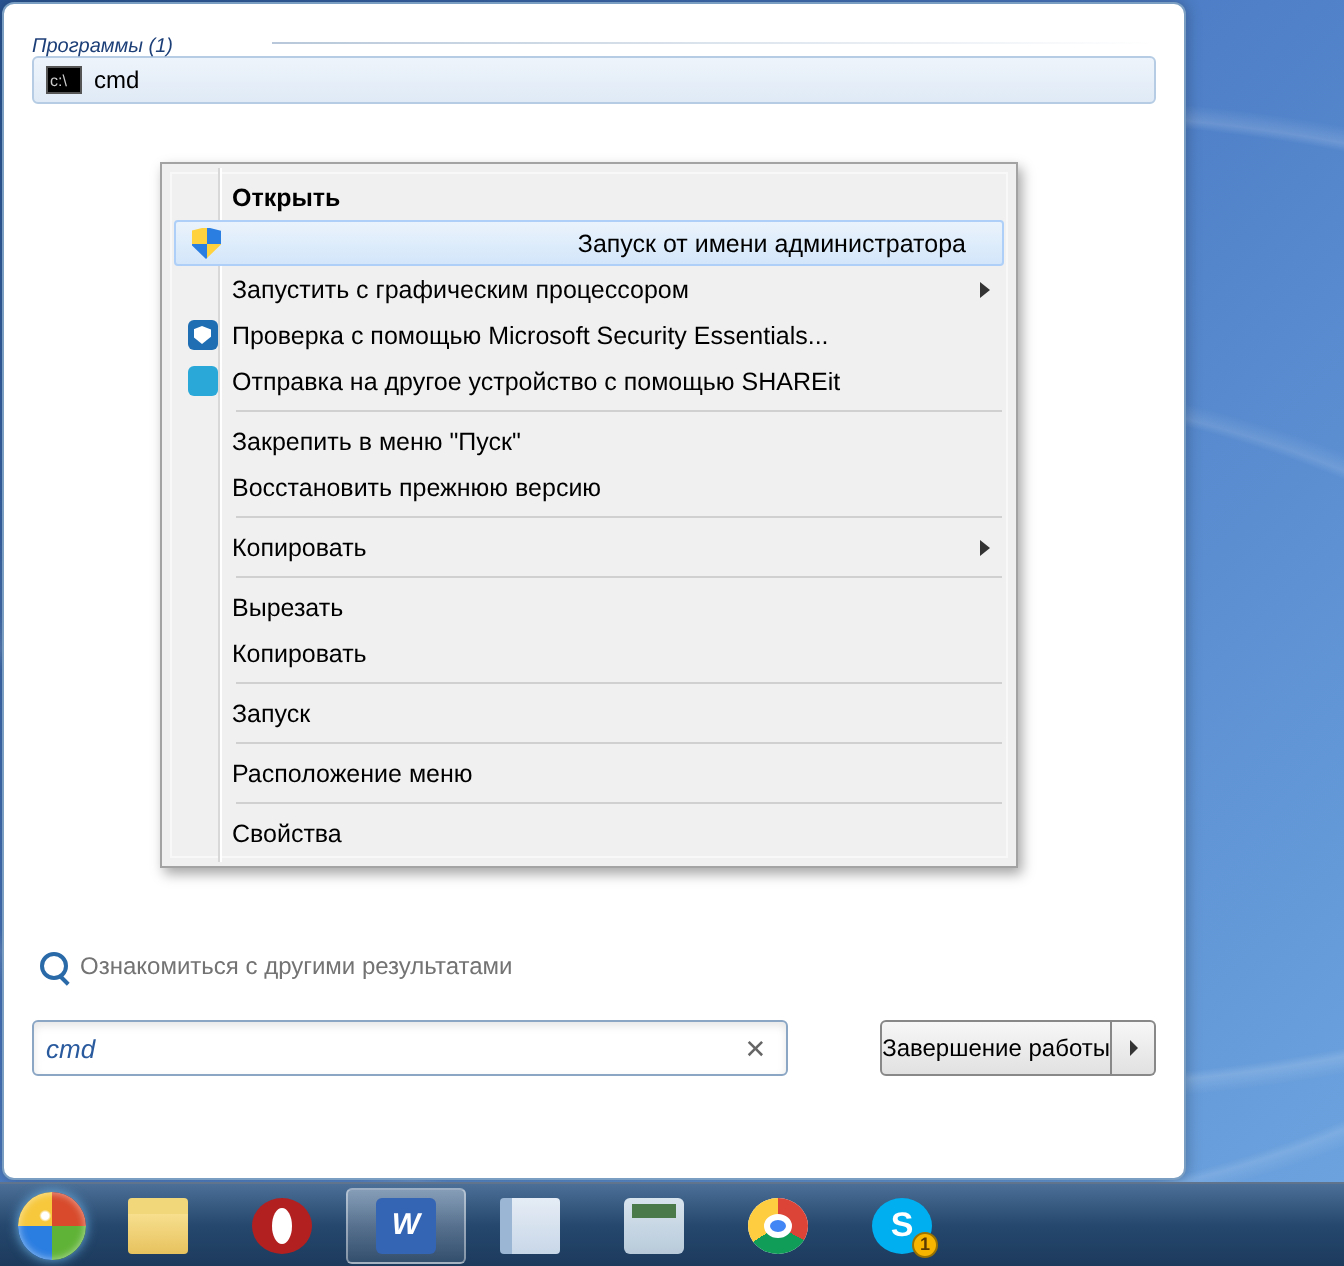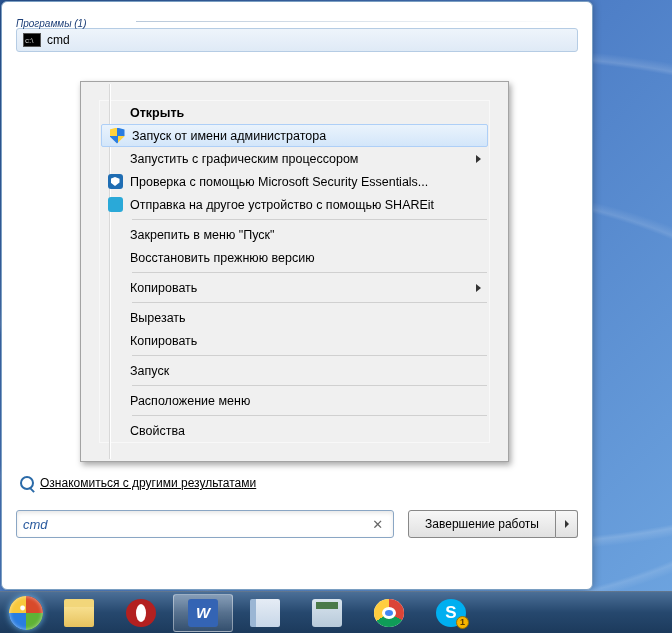--- a/index.html
+++ b/index.html
@@ -60,25 +60,24 @@
     border: 1px solid #555;
     position: relative;
     font-size: 8px; color: #ccc;
     display:flex; align-items:center; justify-content:flex-start;
     padding-left:1px;
   }
   .see-more {
     display: flex;
     align-items: center;
     gap: 6px;
-    color: #000000;
+    color: #737373;
     padding: 6px 4px;
     margin-top: 418px;
     cursor: pointer;
-    text-decoration: underline;
   }
   .magnifier {
     width: 14px; height: 14px;
     border: 2px solid #2a6aa8;
     border-radius: 50%;
     position: relative;
   }
   .magnifier::after {
     content: "";
     position: absolute;
@@ -126,63 +125,65 @@
   .shutdown-btn, .shutdown-arrow {
     background: linear-gradient(#f7f7f7,#e1e1e1);
     border: 1px solid #888;
     font-size: 12px;
     display: flex;
     align-items: center;
     justify-content: center;
     cursor: pointer;
   }
   .shutdown-btn {
-    padding: 0 16px;
+    padding: 0 0;
     border-radius: 3px 0 0 3px;
+    margin-left: 32px;
   }
   .shutdown-arrow {
     width: 22px;
     border-left: none;
     border-radius: 0 3px 3px 0;
   }
   .shutdown-arrow::before {
     content: "";
     border-left: 4px solid #333;
     border-top: 4px solid transparent;
     border-bottom: 4px solid transparent;
   }
   
   .context-menu {
     position: absolute;
     left: 80px; top: 81px;
     width: 429px;
     background: #f0f0f0;
     border: 1px solid #a3a3a3;
     box-shadow: 2px 3px 6px rgba(0,0,0,0.35);
-    padding: 18px;
+    padding: 4px;
     font-size: 12.5px;
   }
   .cm-inner {
     border: 1px solid #f8f8f8;
   }
   .cm-item {
     display: flex;
     align-items: center;
     height: 23px;
     padding-right: 18px;
     position: relative;
     cursor: default;
   }
   .cm-item.bold { font-weight: 600; }
   .cm-item.highlight {
     background: linear-gradient(#eaf3fc,#d3e6fa);
     border: 1px solid #aecff7;
     border-radius: 2px;
     margin: 0 1px;
     height: 23px;
+    text-align: right;
   }
   .cm-icon-col {
     width: 30px;
     display: flex;
     align-items: center;
     justify-content: center;
     flex-shrink: 0;
   }
   .cm-text { flex: 1; white-space: nowrap; overflow: hidden; }
   .cm-sub::after {

